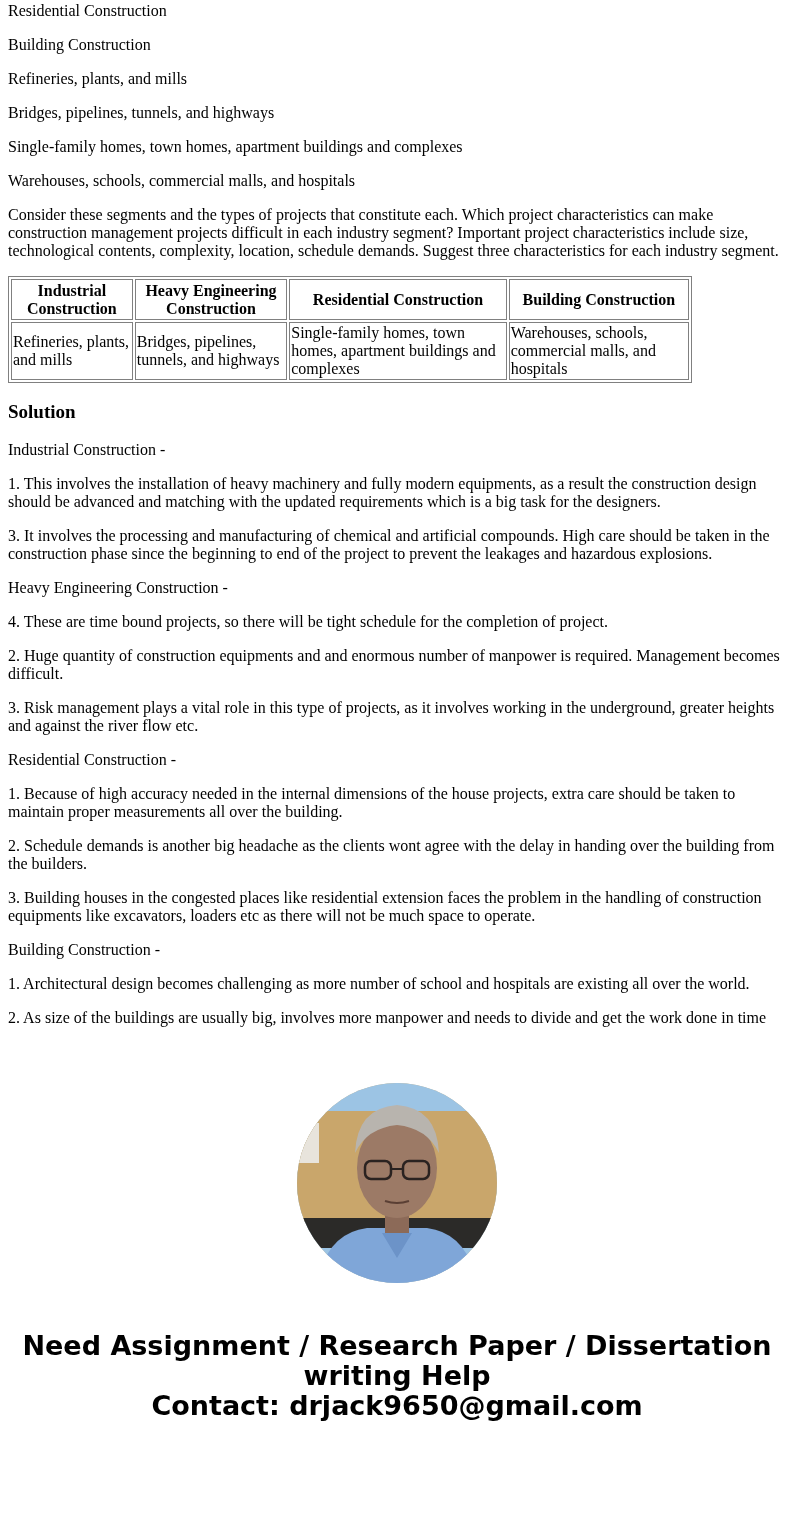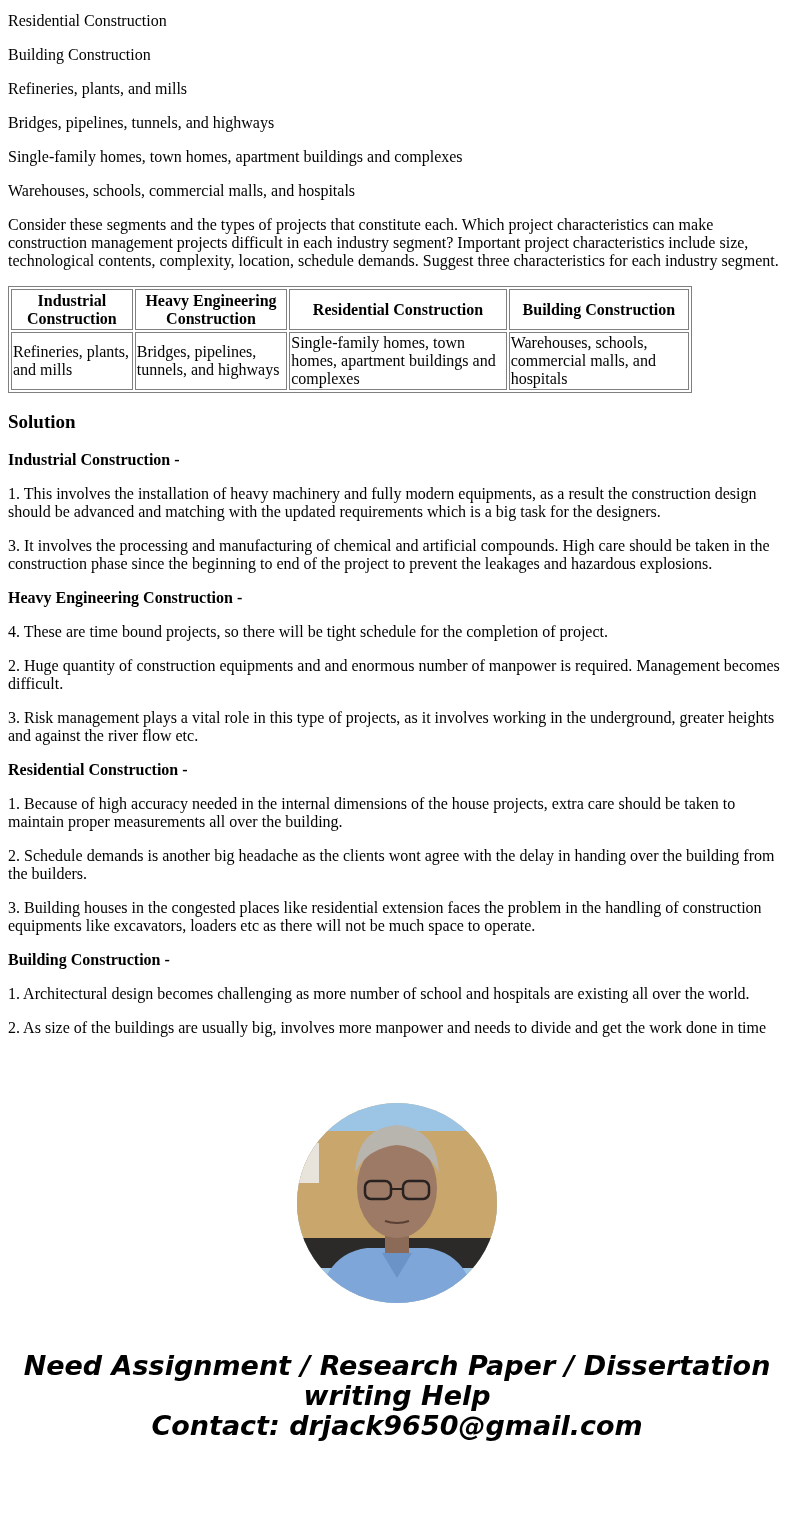--- a/index.html
+++ b/index.html
@@ -3,21 +3,21 @@
   <meta charset="utf-8">
   <style>
     html, body { margin: 0; padding: 0; background: #ffffff; }
     body {
       width: 794px;
       font-family: "Liberation Serif", "DejaVu Serif", serif;
       font-size: 16px;
       line-height: 18px;
       color: #000000;
     }
-    .content { padding: 12px 8px; }
+    .content { padding: 2px 8px; }
     p { margin: 0 0 16px 0; }
     .first-p { margin-top: 0; }
     table.seg {
       border: 1px solid #808080;
       border-collapse: separate;
       border-spacing: 2px;
       width: 684px;
       margin: 0 0 18px 0;
     }
     table.seg th, table.seg td {
@@ -27,21 +27,21 @@
       line-height: 18px;
     }
     table.seg th { font-weight: bold; text-align: center; height: 37px; }
     table.seg td { text-align: left; vertical-align: middle; height: 52px; }
     h3.solution {
       font-size: 19px;
       font-weight: bold;
       margin: 0 0 18px 0;
       line-height: 22px;
     }
-    .sec-title { font-weight: bold; }
+    .sec-title { font-weight: normal; }
     .avatar-wrap {
       display: flex;
       justify-content: center;
       margin-top: 38px;
     }
     .avatar {
       width: 200px;
       height: 200px;
       border-radius: 50%;
       overflow: hidden;
@@ -50,21 +50,20 @@
     }
     .footer {
       margin-top: 48px;
       text-align: center;
       font-family: "DejaVu Sans", sans-serif;
       font-weight: bold;
       font-size: 27px;
       line-height: 30px;
       color: #000;
       padding-bottom: 28px;
-      font-style: italic;
     }
   </style>
 </head>
 <body>
 
 <div class="content">
 
   <p class="first-p">Residential Construction</p>
   <p>Building Construction</p>
   <p>Refineries, plants, and mills</p>

